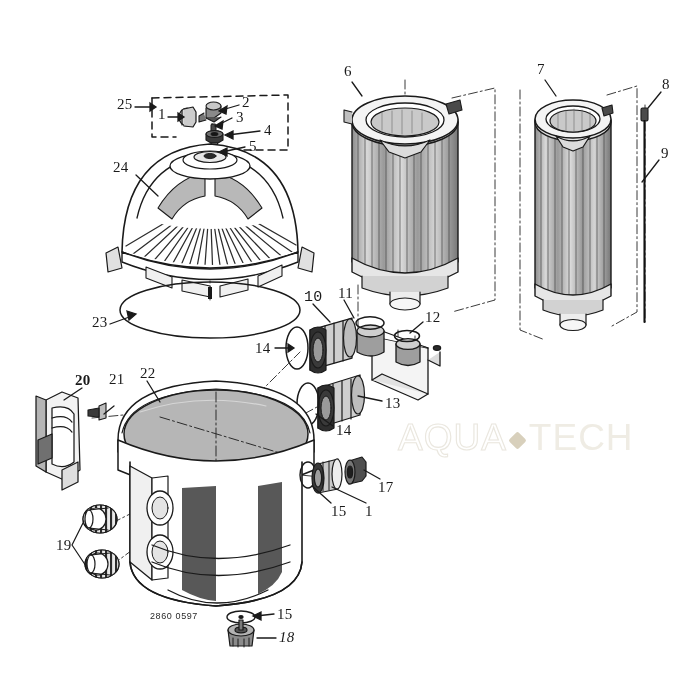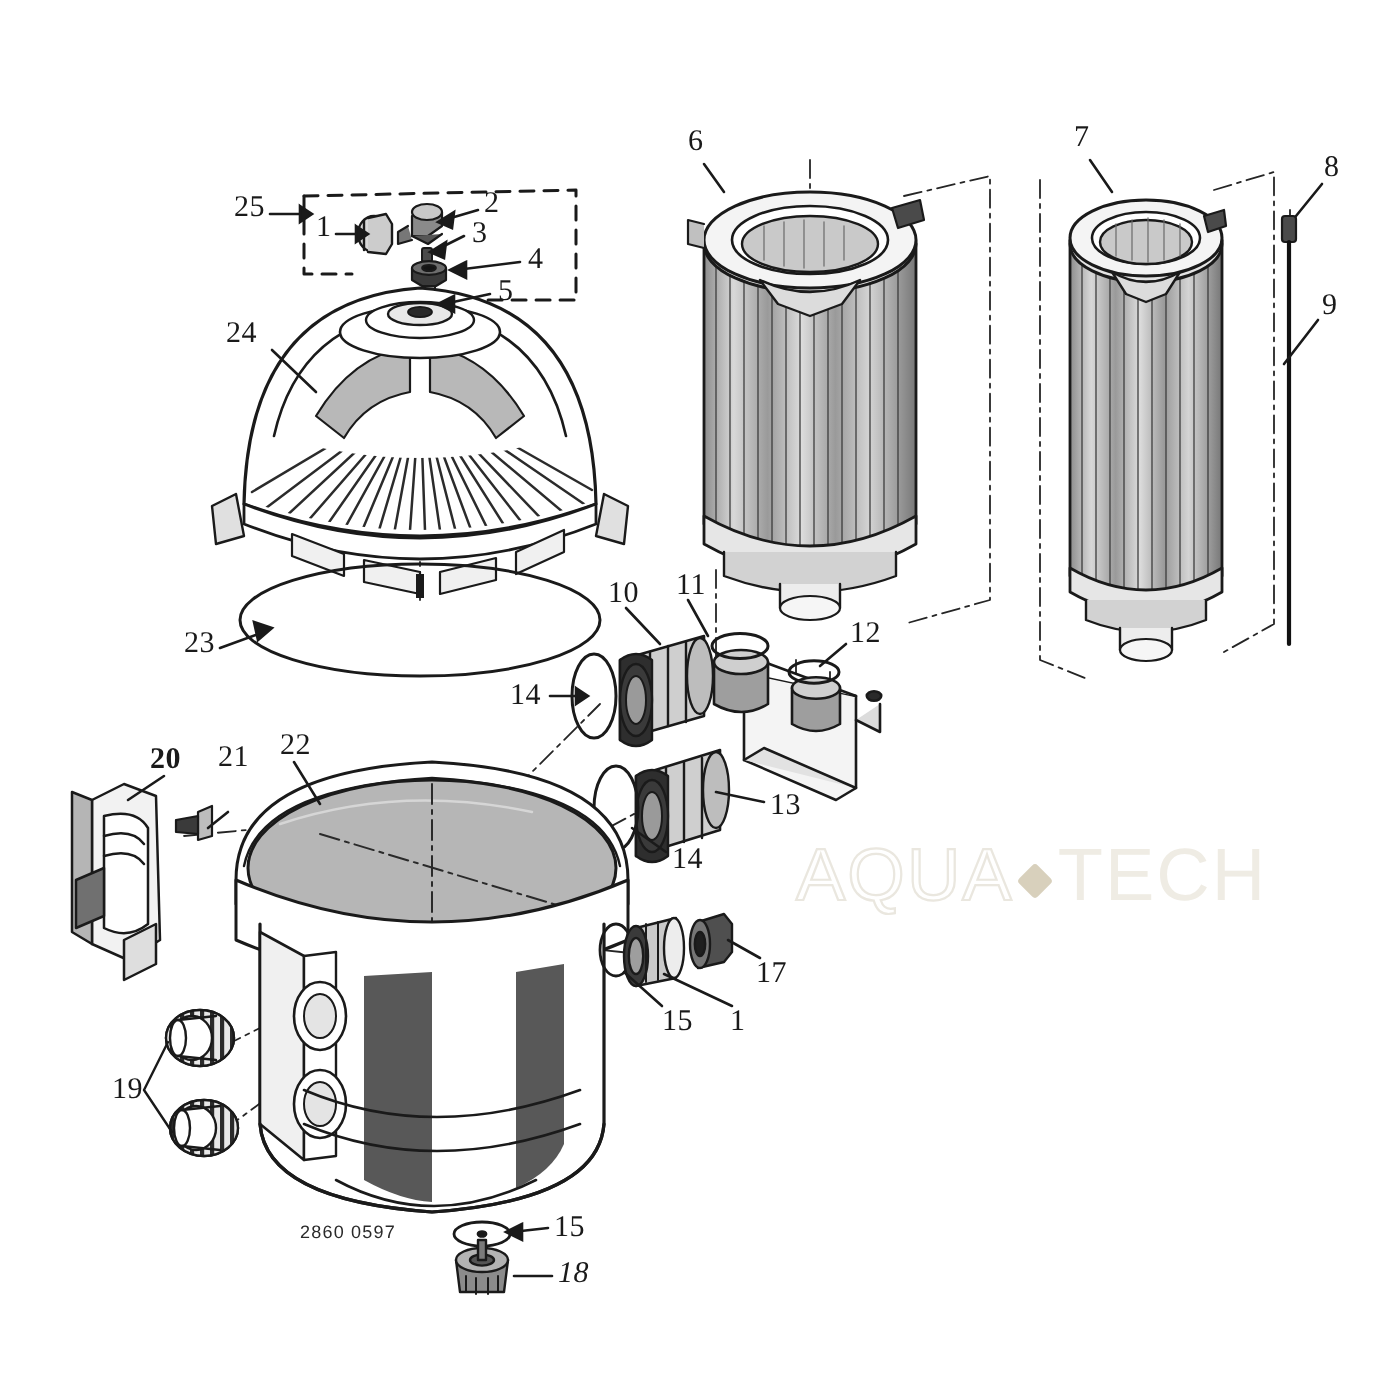--- a/index.html
+++ b/index.html
@@ -556,21 +556,21 @@
   <div class="callout" style="left:117px;top:97px;">25</div>
   <div class="callout" style="left:158px;top:107px;">1</div>
   <div class="callout" style="left:242px;top:95px;">2</div>
   <div class="callout" style="left:236px;top:110px;">3</div>
   <div class="callout" style="left:264px;top:123px;">4</div>
   <div class="callout" style="left:249px;top:139px;">5</div>
   <div class="callout" style="left:344px;top:64px;">6</div>
   <div class="callout" style="left:537px;top:62px;">7</div>
   <div class="callout" style="left:662px;top:77px;">8</div>
   <div class="callout" style="left:661px;top:146px;">9</div>
-  <div class="callout" style="left:304px;top:290px;">10</div>
+  <div class="callout" style="left:304px;top:290px;font-family:Liberation Mono, monospace;">10</div>
   <div class="callout" style="left:338px;top:286px;text-align:center;">11</div>
   <div class="callout" style="left:425px;top:310px;">12</div>
   <div class="callout" style="left:385px;top:396px;">13</div>
   <div class="callout" style="left:255px;top:341px;">14</div>
   <div class="callout" style="left:336px;top:423px;">14</div>
   <div class="callout" style="left:331px;top:504px;">15</div>
   <div class="callout" style="left:365px;top:504px;">1</div>
   <div class="callout" style="left:378px;top:480px;">17</div>
   <div class="callout" style="left:277px;top:607px;">15</div>
   <div class="callout" style="left:279px;top:630px;font-style:italic;">18</div>

